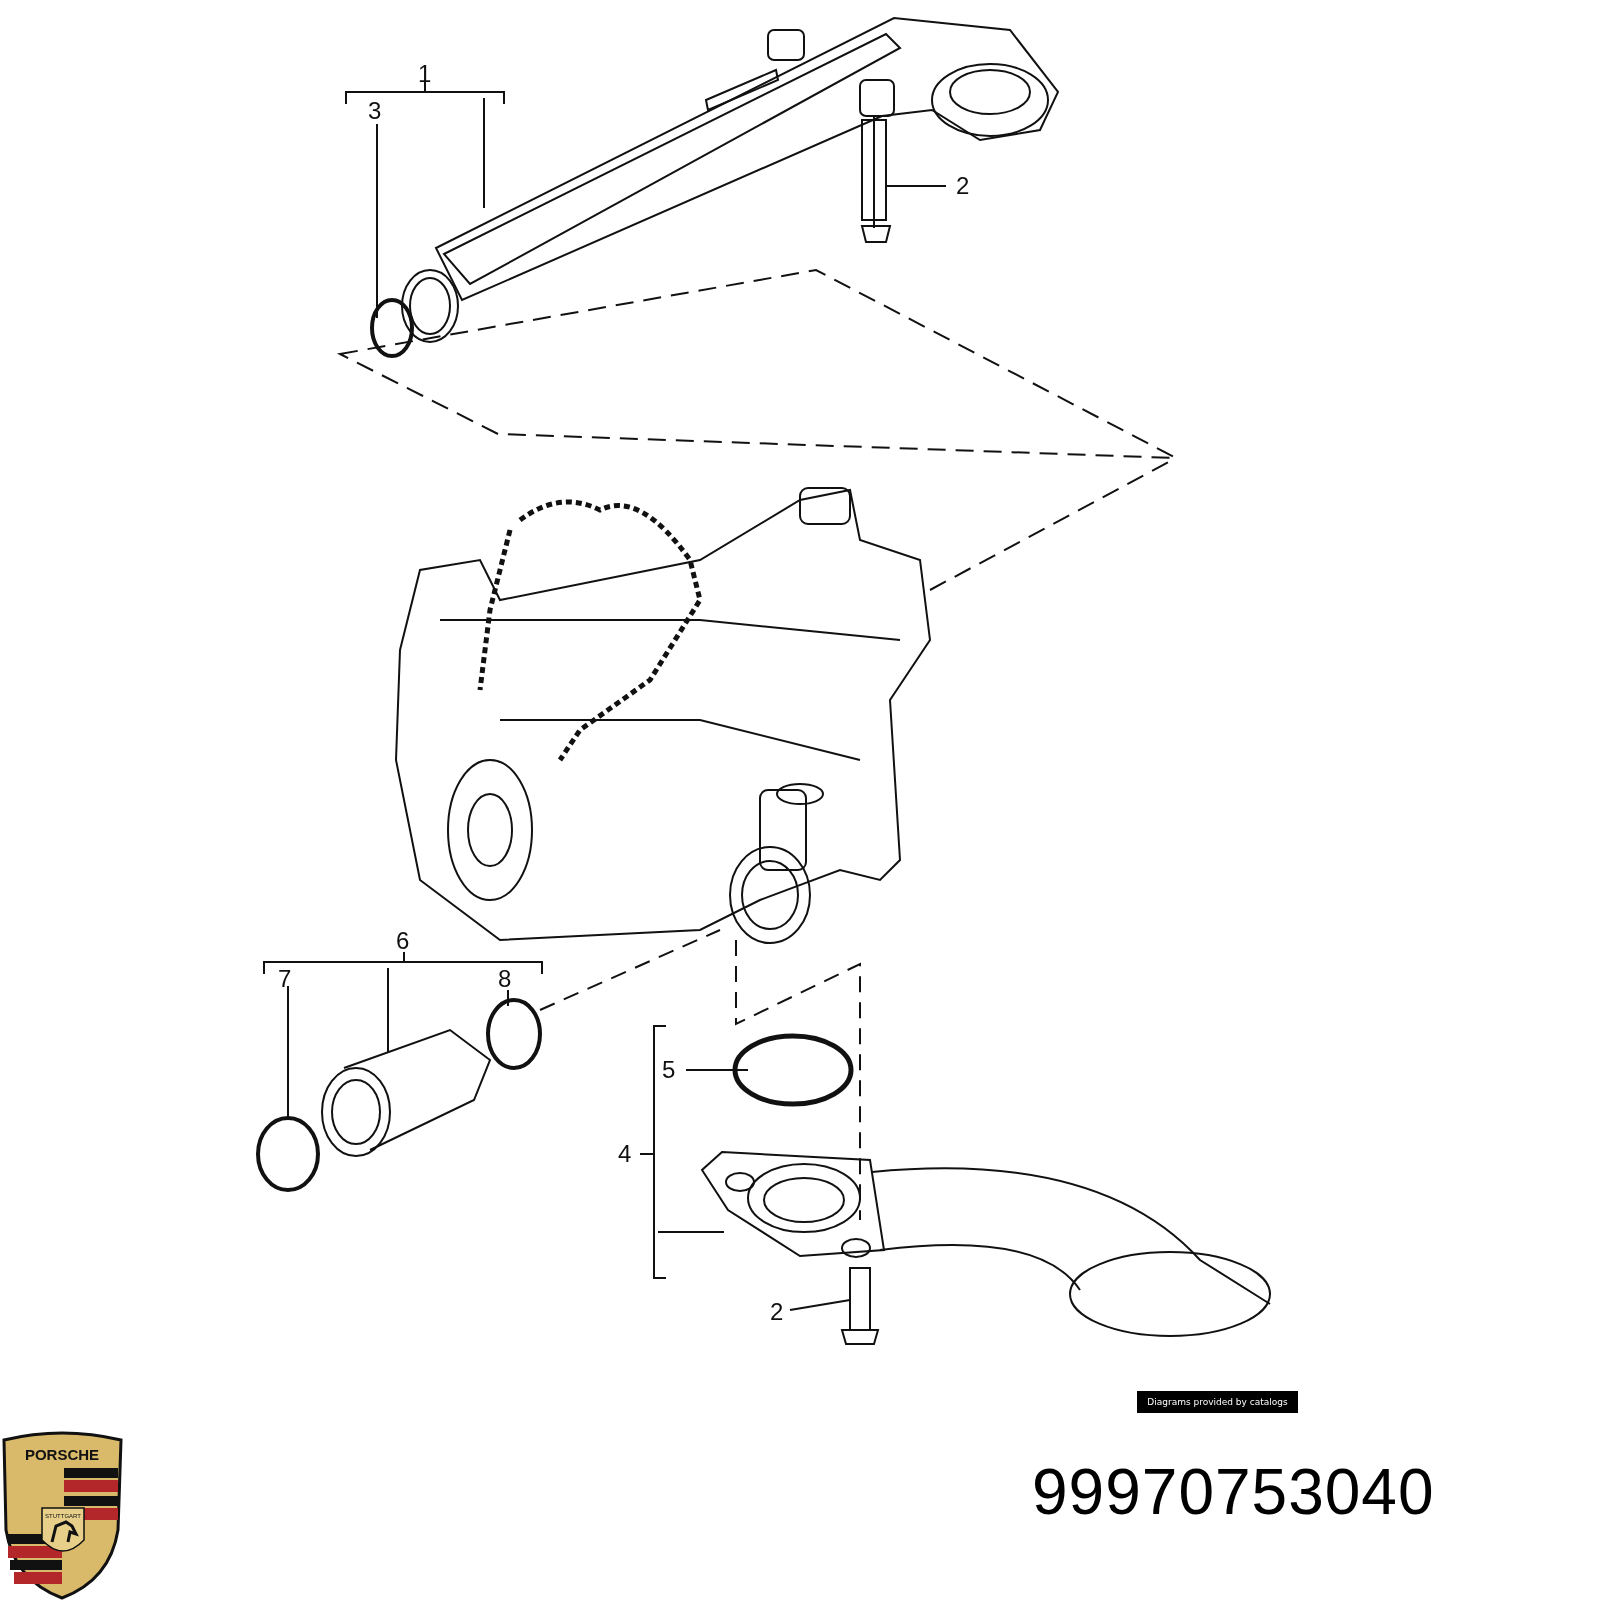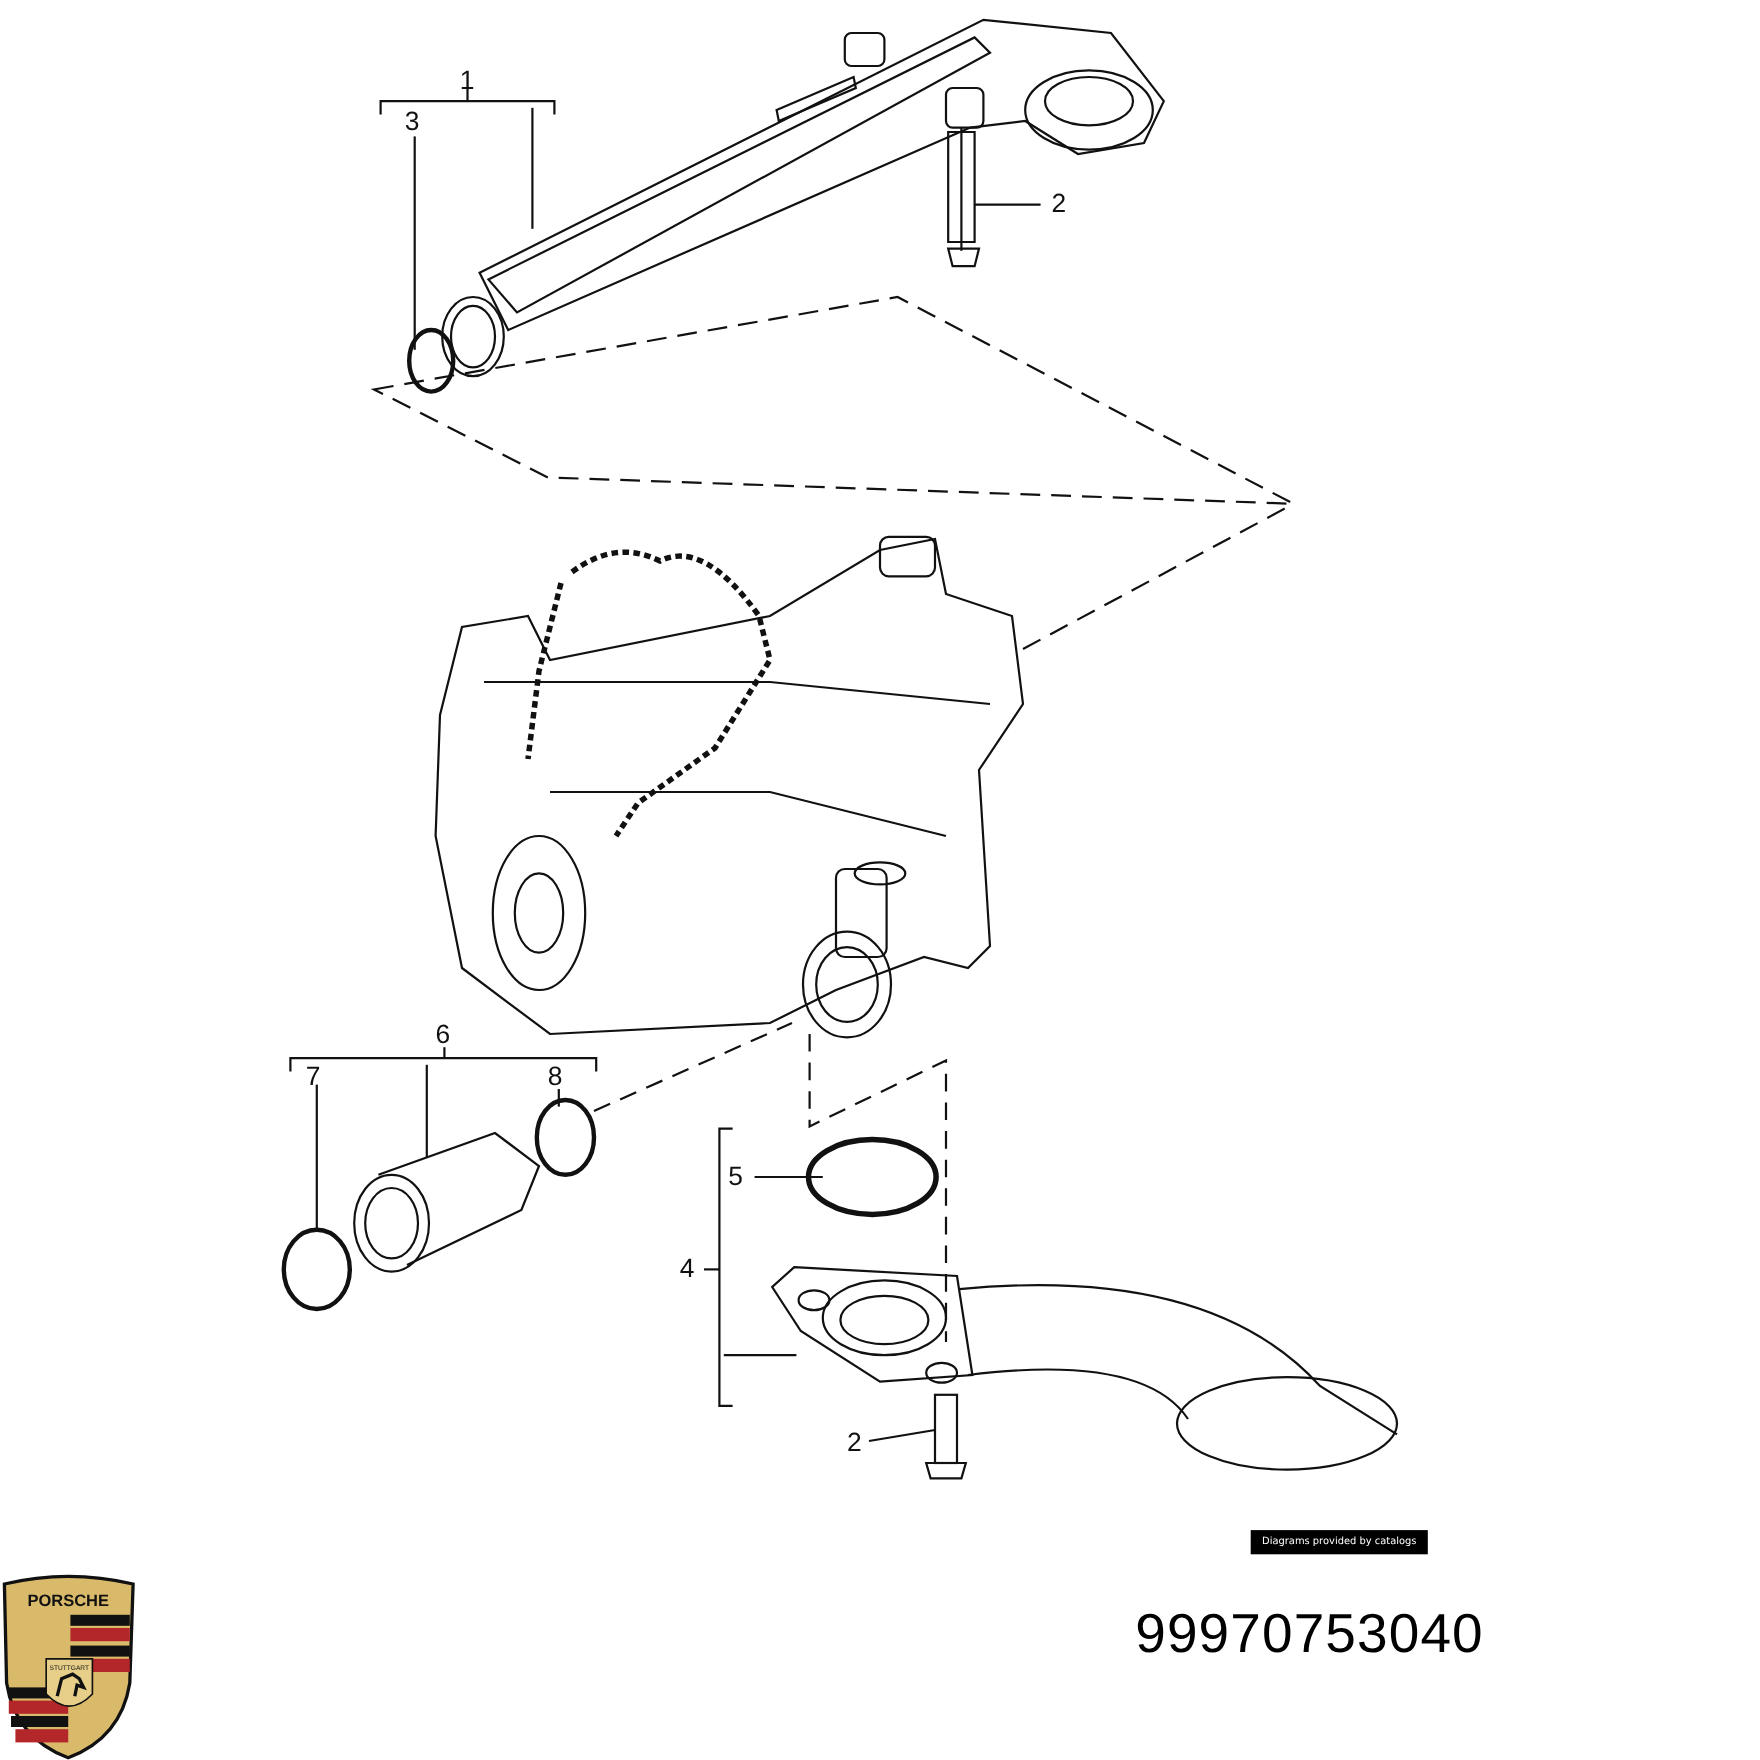--- a/index.html
+++ b/index.html
@@ -1,20 +1,20 @@
 <!DOCTYPE html>
 <html><head>
 <meta charset="utf-8">
 <style>
   html,body{margin:0;padding:0;background:#fff;}
   body{width:1600px;height:1600px;position:relative;overflow:hidden;font-family:"Liberation Sans",sans-serif;}
   #diagram{position:absolute;left:0;top:0;width:1600px;height:1600px;}
   .callout{position:absolute;font-size:24px;color:#111;line-height:1;}
   #credit{position:absolute;left:1137px;top:1391px;width:161px;height:22px;background:#000;color:#fff;font-family:"DejaVu Sans",sans-serif;font-size:9px;line-height:22px;text-align:center;}
-  #partno{position:absolute;left:1032px;top:1460px;font-size:50px;color:#000;letter-spacing:1px;line-height:1;}
+  #partno{position:absolute;left:1032px;top:1460px;font-size:64px;color:#000;letter-spacing:1px;line-height:1;}
   #logo{position:absolute;left:0;top:1430px;width:125px;height:170px;}
 </style>
 </head>
 <body>
 
 <svg id="diagram" viewBox="0 0 1600 1600" xmlns="http://www.w3.org/2000/svg" fill="none" stroke="#111" stroke-width="2">
 
   <g>
     <path d="M346 104 V92 H504 V104"></path>
     <path d="M425 80 V92"></path>

